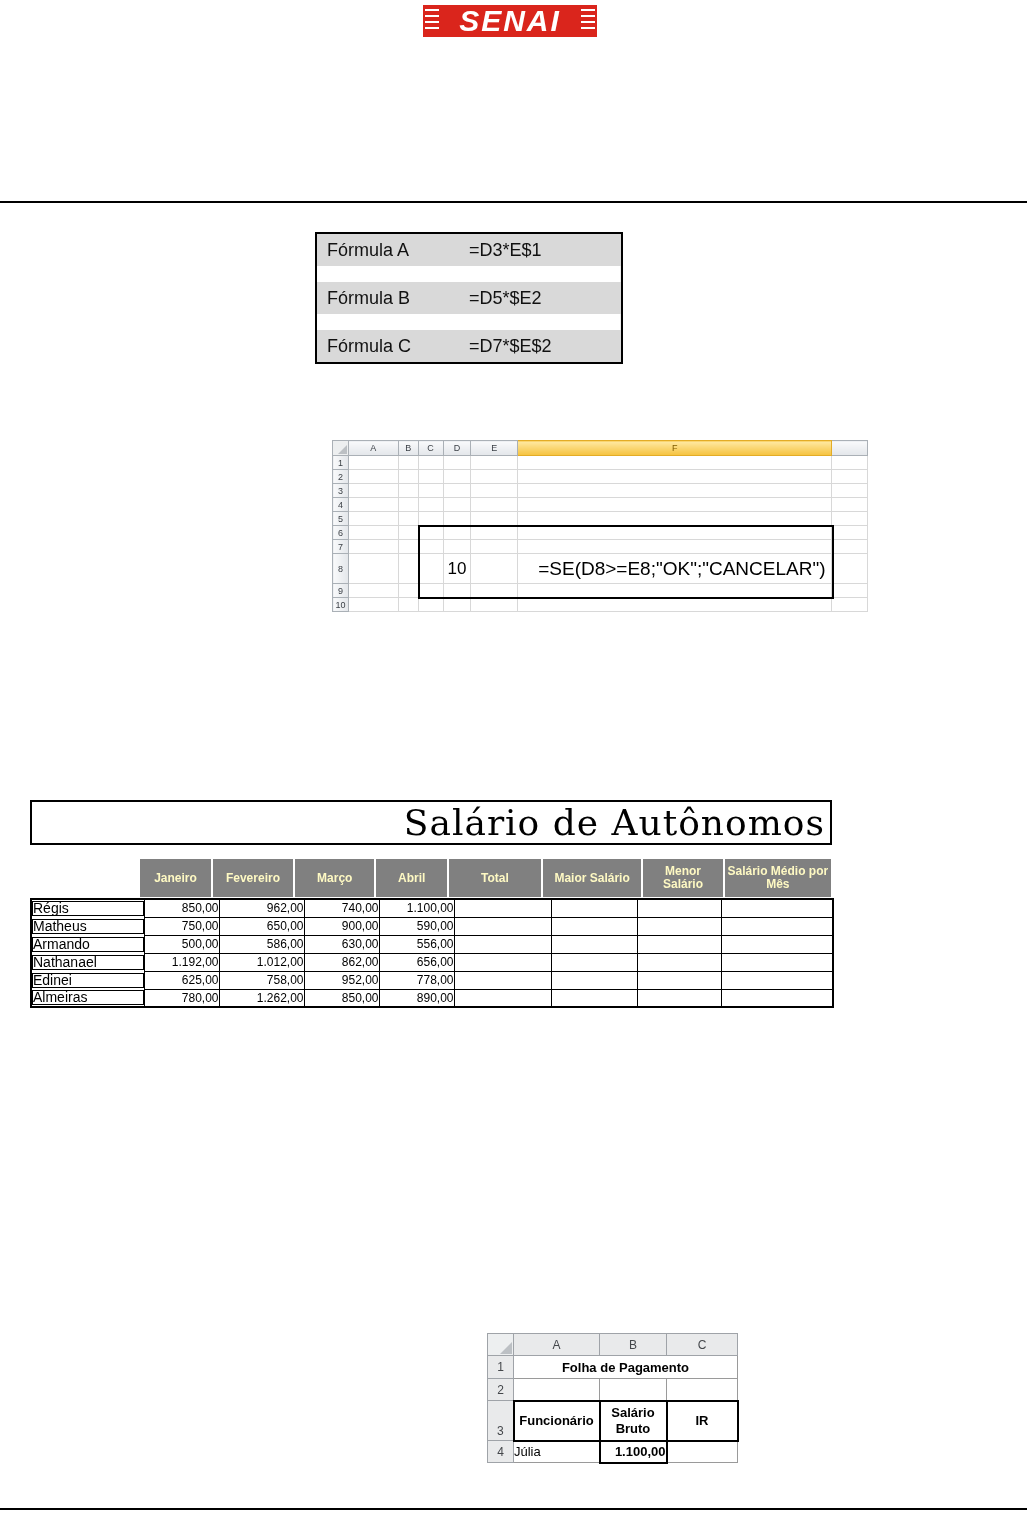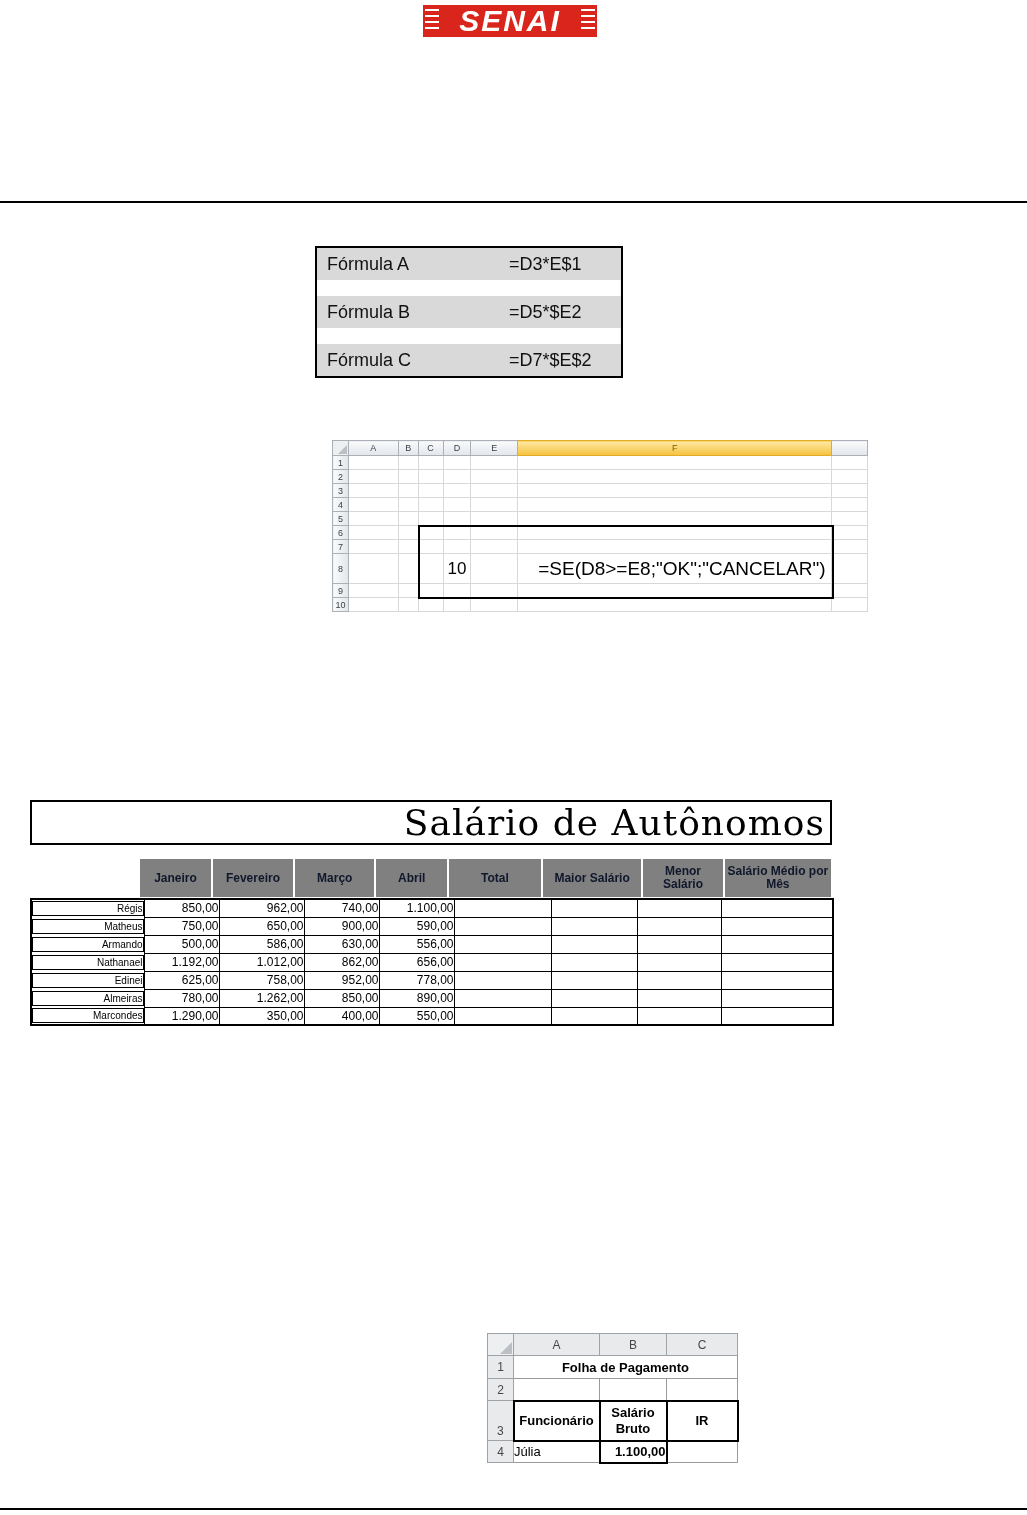--- a/index.html
+++ b/index.html
@@ -12,25 +12,25 @@
                color:#fff; font-style:italic; font-weight:bold; font-size:30px; letter-spacing:2px; }
   .stripes { position:absolute; top:4px; bottom:4px; width:14px;
              background:repeating-linear-gradient(to bottom,#fff 0 2px, rgba(255,255,255,0) 2px 6px); }
   .stripes.left { left:2px; } .stripes.right { right:2px; }
 
   
   .hr { position:absolute; left:0; width:1027px; height:2px; background:#000; }
   .hr.top { top:201px; } .hr.bottom { top:1508px; }
 
   
-  .ftable { position:absolute; left:315px; top:246px; width:304px; border:2px solid #000; background:#fff; }
+  .ftable { position:absolute; left:315px; top:232px; width:304px; border:2px solid #000; background:#fff; }
   .frow { height:32px; background:#d9d9d9; display:flex; align-items:center; font-size:18px; color:#111; }
   .fgap { height:16px; background:#fff; border-right:1px solid #eee; }
   .flabel { padding-left:10px; width:142px; }
-  .fformula { white-space:nowrap;margin-left:40px; }
+  .fformula { white-space:nowrap; }
 
   
   .sheetwrap { position:absolute; left:332px; top:440px; width:536px; height:171px; }
   table.xl { border-collapse:collapse; table-layout:fixed; }
   table.xl td { padding:0; overflow:hidden; white-space:nowrap; }
   #sheet1-table tr { height:14px; } #sheet1-table tr.hd { height:15px; } #sheet1-table tr.r8 { height:30px; }
   .ch { background:linear-gradient(#f9fafb,#e3e6ea); border:1px solid #aab0b6; font-size:9px;
         color:#3a3f45; text-align:center; }
   .ch.sel { background:linear-gradient(#ffe9a2,#f5c23e); color:#7f5c00; border-color:#e3ac26; }
   .corner { background:#edeff0; border:1px solid #aab0b6; position:relative; }
@@ -44,27 +44,27 @@
   .sheetbox { position:absolute; left:86px; top:85px; width:412px; height:70px;
               border:2px solid #000; pointer-events:none; }
 
   
   .sal-titlebox { position:absolute; left:30px; top:800px; width:798px; height:41px; border:2px solid #000; }
   .sal-title { position:absolute; right:5px; top:0; line-height:41px;
                font-family:"DejaVu Serif",serif; font-size:36px; letter-spacing:1px; }
   .sal-header { position:absolute; left:30px; top:858px; width:802px; height:40px; display:flex; }
   .shspacer { width:113px; }
   .shcell { background:#808080; margin:1px; display:flex; align-items:center; justify-content:center;
-            text-align:center; font-weight:bold; font-size:12px; line-height:13px; color:#0f172a; }
+            text-align:center; font-weight:bold; font-size:12px; line-height:13px; color:#fef9c3; }
   .sal-table { position:absolute; left:30px; top:898px; border-collapse:collapse; border:2px solid #000;
                table-layout:fixed; }
   .sal-table tr { height:18px; }
   .sal-table td { padding:0; overflow:hidden; }
   .sname { padding:1px 2px; }
-  .snbox { border:1px solid #000; height:13px; line-height:13px; text-align:right; font-size:10px; }
+  .snbox { border:1px solid #000; height:13px; line-height:13px; text-align:left; font-size:14px; }
   .sval { border:1px solid #000; font-size:12px; text-align:right; padding-right:6px; background:#fff; }
 
   
   .prwrap { position:absolute; left:487px; top:1333px; }
   table.pr { border-collapse:collapse; table-layout:fixed; }
   table.pr td { padding:0; overflow:hidden; }
   .ch2 { background:#e9eaeb; border:1px solid #9fa3a8; font-size:12px; color:#44474b; text-align:center; }
   .rh2 { background:#e9eaeb; border:1px solid #9fa3a8; font-size:12px; color:#44474b; text-align:center; }
   .rh2.bot { vertical-align:bottom; padding-bottom:2px; }
   .corner2 { background:#edeff0; border:1px solid #9fa3a8; position:relative; }
@@ -336,33 +336,20 @@
           </td>
           <td class="sval">780,00</td>
           <td class="sval">1.262,00</td>
           <td class="sval">850,00</td>
           <td class="sval">890,00</td>
           <td class="sval"></td>
           <td class="sval"></td>
           <td class="sval"></td>
           <td class="sval"></td>
         </tr>
-        <tr>
-          <td class="sname">
-            <div class="snbox">Marcondes</div>
-          </td>
-          <td class="sval">1.290,00</td>
-          <td class="sval">350,00</td>
-          <td class="sval">400,00</td>
-          <td class="sval">550,00</td>
-          <td class="sval"></td>
-          <td class="sval"></td>
-          <td class="sval"></td>
-          <td class="sval"></td>
-        </tr>
       </tbody>
   </table>
 
   <div class="prwrap">
     <table class="pr">
       <colgroup>
         <col style="width:26px">
           <col style="width:86px">
           <col style="width:67px">
           <col style="width:71px">

